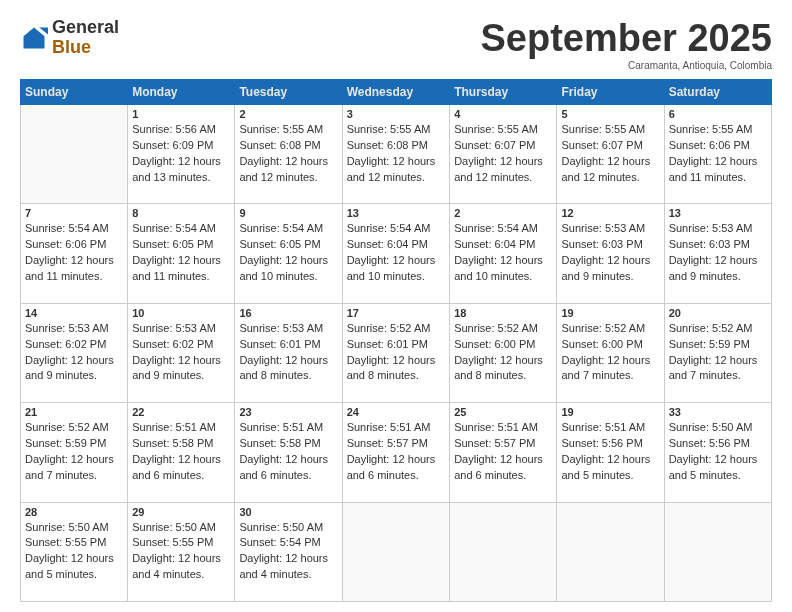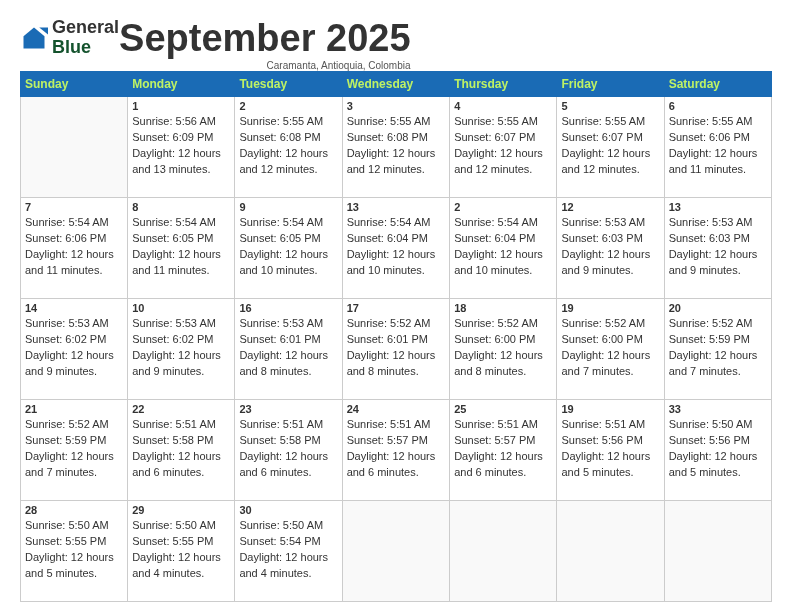--- a/index.html
+++ b/index.html
@@ -13,33 +13,35 @@
     .page {
       width: 792px;
       height: 612px;
       padding: 18px 20px 10px 20px;
       display: flex;
       flex-direction: column;
     }
     .header {
       display: flex;
       align-items: flex-start;
+      justify-content: space-between;
+      margin-bottom: 8px;
     }
     .logo {
       display: flex;
       align-items: center;
       gap: 4px;
     }
     .logo-text {
       font-size: 18px;
       font-weight: bold;
       color: #333;
       line-height: 1.1;
     }
-    .logo-blue { color: #14532d; }
+    .logo-blue { color: #a16207; }
     .logo-icon {
       width: 28px;
       height: 28px;
     }
     .title-block {
       text-align: right;
     }
     .main-title {
       font-size: 38px;
       font-weight: bold;
@@ -50,21 +52,21 @@
       font-size: 10px;
       color: #555;
     }
     .calendar {
       width: 100%;
       border-collapse: collapse;
       flex: 1;
     }
     .calendar th {
       background: #1a6bb5;
-      color: #bef264;
+      color: #e5e5e5;
       font-size: 12px;
       font-weight: bold;
       padding: 5px 4px;
       text-align: left;
       border: 1px solid #1a6bb5;
     }
     .calendar td {
       border: 1px solid #ccc;
       vertical-align: top;
       padding: 3px 4px;

